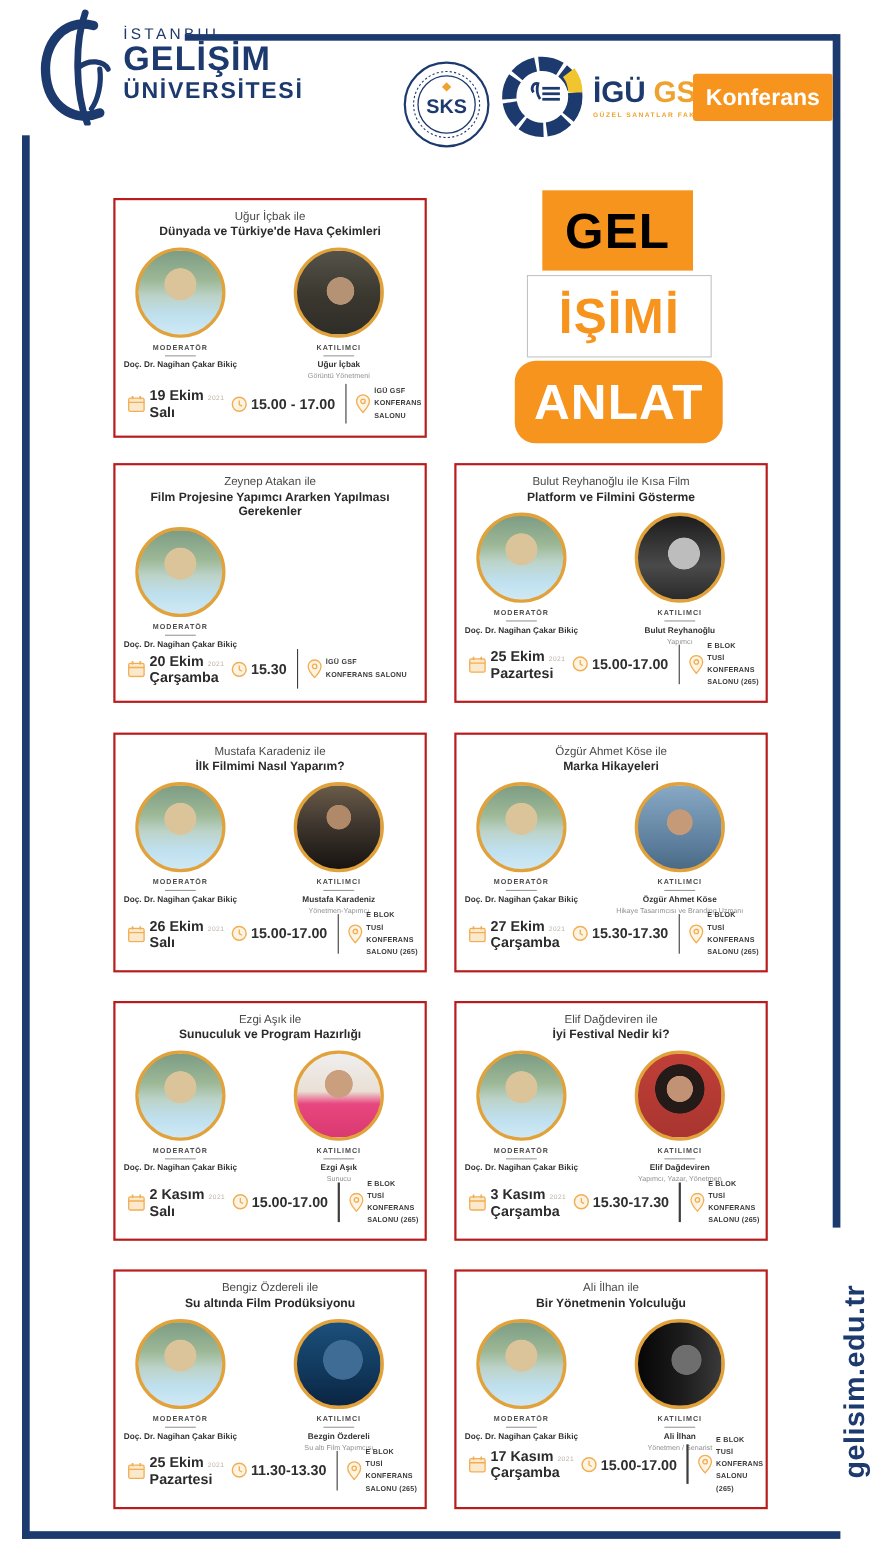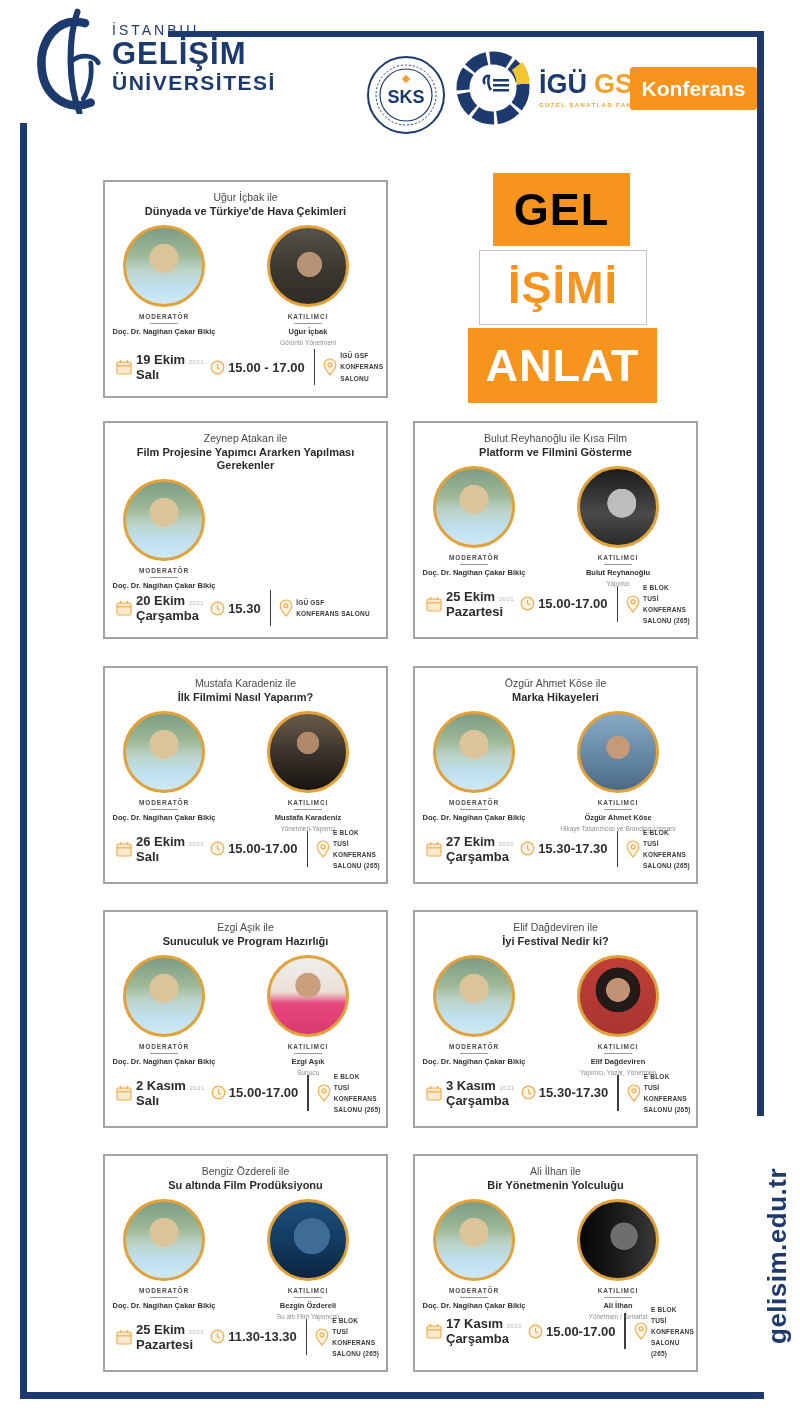--- a/index.html
+++ b/index.html
@@ -35,34 +35,34 @@
     position:absolute; left:630px; top:67px; width:127px; height:43px;
     background:#f7941d; color:#ffffff; font-weight:bold; font-size:21px;
     display:flex; align-items:center; justify-content:center; border-radius:3px;
   }
 
   
   .banner-box { position:absolute; display:flex; align-items:center; justify-content:center;
     font-weight:bold; letter-spacing:1px; }
   .banner-gel   { left:493px; top:173px; width:137px; height:73px; background:#f7941d; color:#000000; font-size:45px; }
   .banner-isimi { left:479px; top:250px; width:168px; height:75px; background:#fff; border:1px solid #c4c4c4; color:#f7941d; font-size:45px; }
-  .banner-anlat { left:468px; top:328px; width:189px; height:75px; background:#f7941d; color:#fff; font-size:45px; }
+  .banner-anlat { left:468px; top:328px; width:189px; height:75px; background:#f7941d; color:#fff; font-size:45px;border-radius:19px; }
 
   
   .site-url {
     position:absolute; left:756px; top:1118px; width:42px; height:276px;
     writing-mode:vertical-rl; transform:rotate(180deg);
     display:flex; align-items:center; justify-content:center;
     font-size:26px; font-weight:bold; color:#1d3a6e; letter-spacing:0.5px;
   }
 
   
   .card {
     position:absolute; width:285px; height:218px; background:#fff;
-    border:2px solid #a3a3a3; padding-top:9px;
+    border:2px solid #b91c1c; padding-top:9px;
   }
   .pos-0{left:103px;top:180px} .pos-1{left:103px;top:421px} .pos-2{left:413px;top:421px}
   .pos-3{left:103px;top:666px} .pos-4{left:413px;top:666px} .pos-5{left:103px;top:910px}
   .pos-6{left:413px;top:910px} .pos-7{left:103px;top:1154px} .pos-8{left:413px;top:1154px}
 
   .card-title1 { text-align:center; font-size:10.5px; color:#4a4a4a; }
   .card-title2 { text-align:center; font-size:11px; font-weight:bold; color:#2b2b2b; margin-top:2px; padding:0 4px; line-height:1.2; }
 
   .circles { display:flex; gap:26px; margin-top:7px; }
   .person { width:118px; display:flex; flex-direction:column; align-items:center; }

